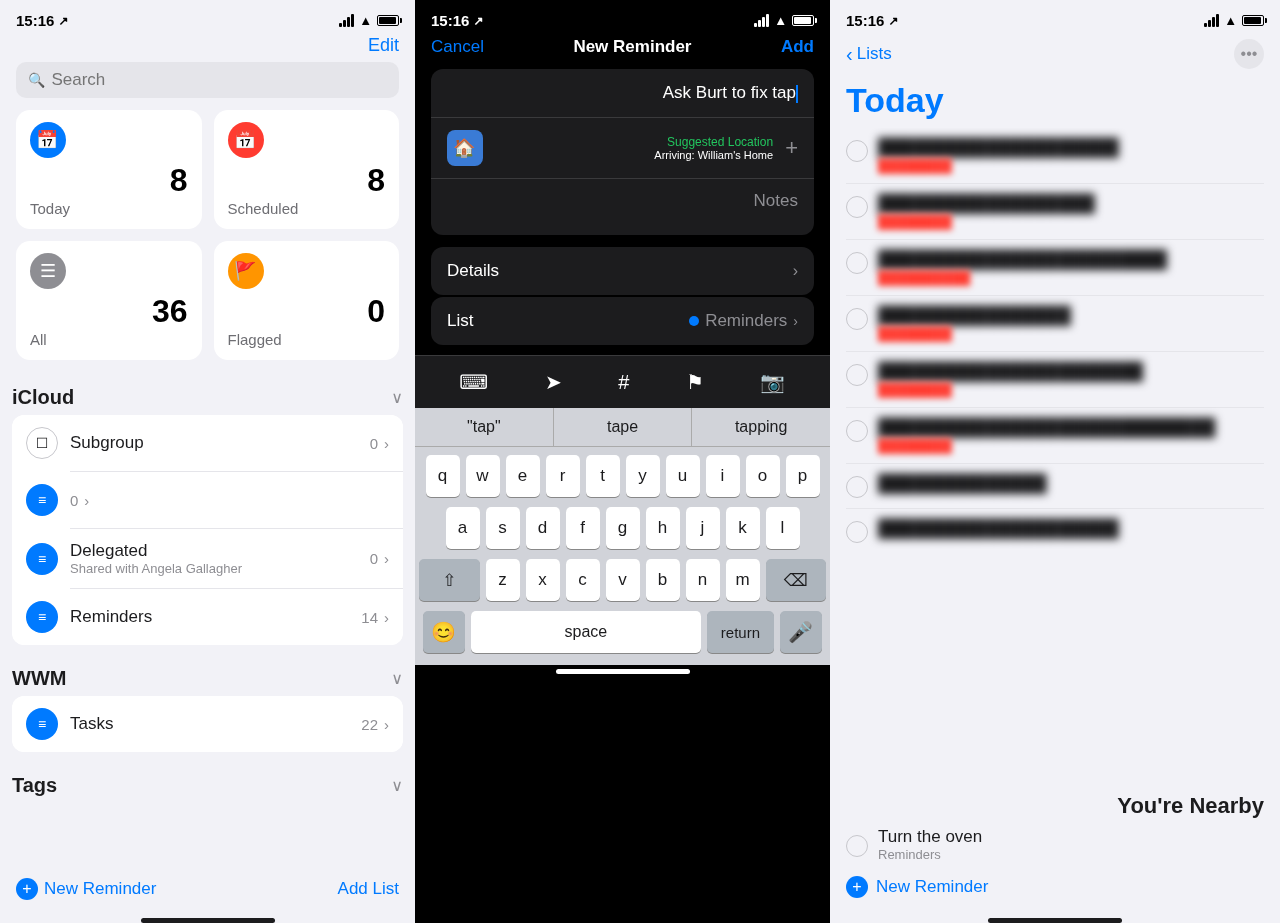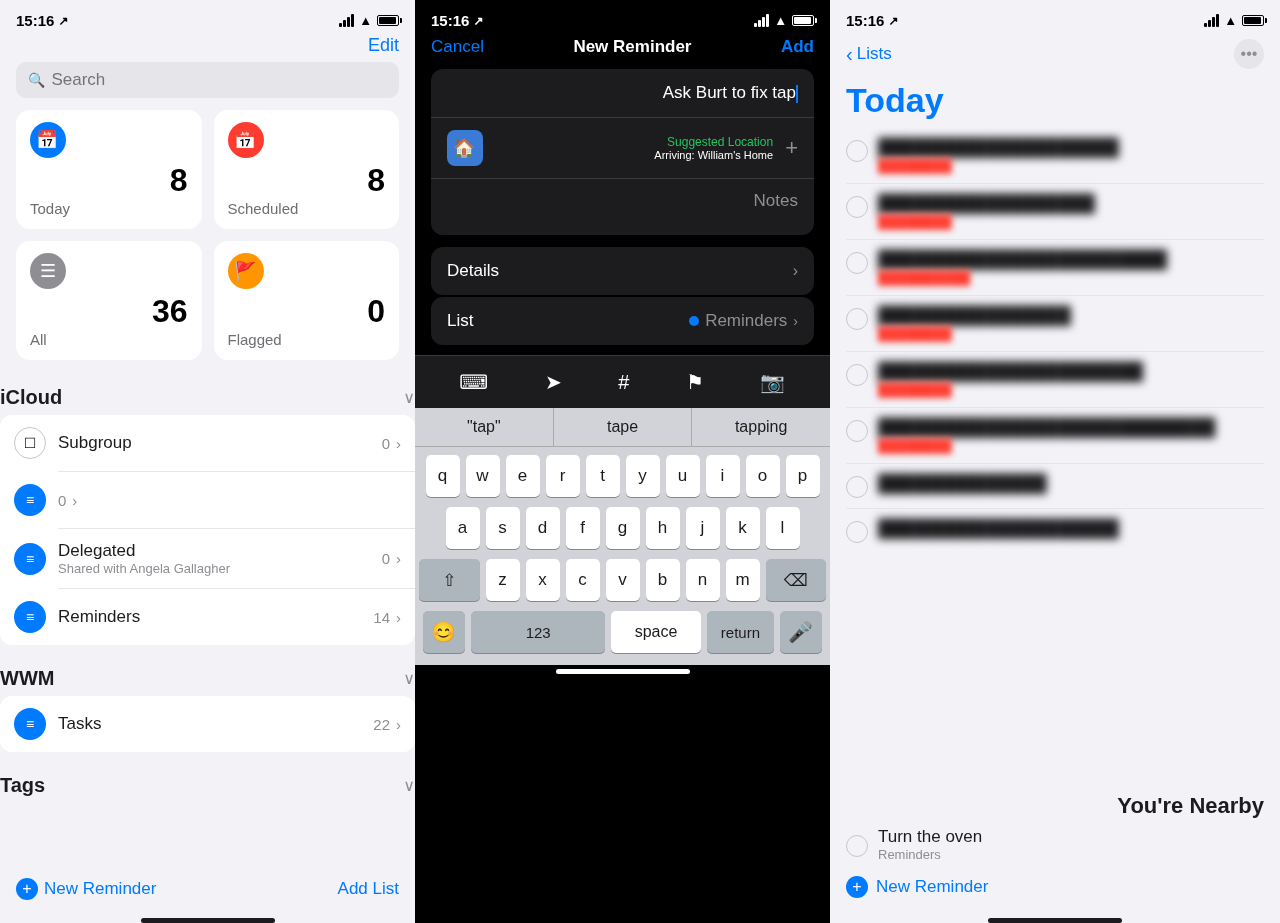--- a/index.html
+++ b/index.html
@@ -111,21 +111,21 @@
 
     .smart-list-count {
       font-size: 32px; font-weight: 700; line-height: 1;
       align-self: flex-end; margin-bottom: auto;
     }
     .smart-list-label {
       font-size: 15px; color: #6e6e73; font-weight: 500; margin-top: 4px;
     }
 
     .section {
-      padding: 0 0;
+      padding: 0 12px;
     }
 
     .section-header {
       display: flex;
       justify-content: space-between;
       align-items: center;
       padding: 10px 0 6px;
     }
     .section-title {
       font-size: 20px; font-weight: 700; color: #1c1c1e;
@@ -811,23 +811,20 @@
       <div class="key">b</div>
       <div class="key">n</div>
       <div class="key">m</div>
       <div class="key dark wide delete-key">⌫</div>
     </div>
 
     <div class="keyboard-bottom-row">
       <div class="emoji-key">
         <span>😊</span>
       </div>
-      <div class="key dark num-key">
-        <span>123</span>
-      </div>
       <div class="space-key-wrap">
         <span>space</span>
       </div>
       <div class="return-key-wrap">
         <span>return</span>
       </div>
       <div class="emoji-key">
         <span>🎤</span>
       </div>
     </div>

